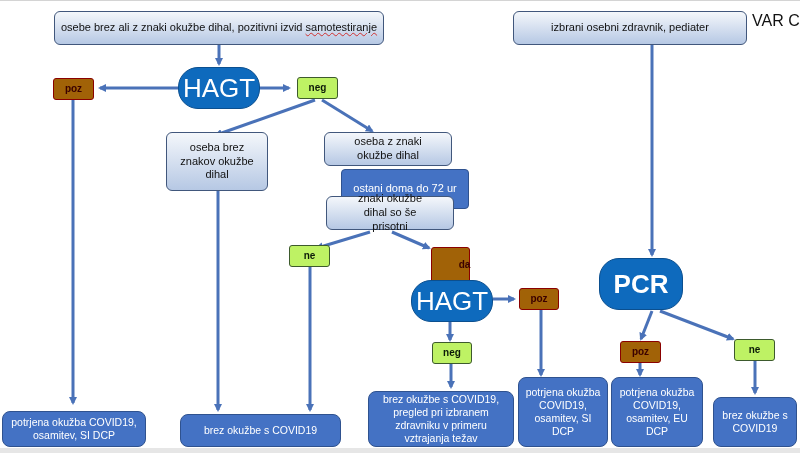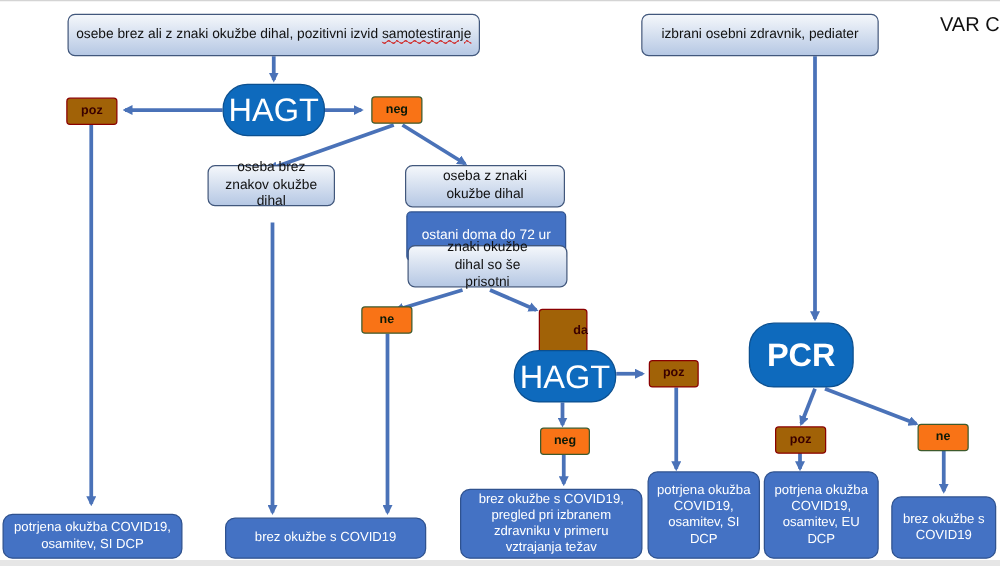--- a/index.html
+++ b/index.html
@@ -28,21 +28,21 @@
   .big {
     background: #0e6abd; border: 1px solid #0b4f8f; border-radius: 20px;
     color: #fff; font-size: 26px;
   }
   .big.bold { font-weight: bold; }
   .red {
     background: #a16207; border: 1px solid #8a0000; border-radius: 3px;
     color: #3a0000; font-size: 10px; font-weight: bold;
   }
   .green {
-    background: #f97316; border: 1px solid #3d5a2d; border-radius: 3px;
+    background: #bef264; border: 1px solid #3d5a2d; border-radius: 3px;
     color: #0c1a08; font-size: 10px; font-weight: bold;
   }
   .result {
     background: #4472c4; border: 1px solid #2f528f; border-radius: 8px;
     color: #fff; font-size: 10.5px; padding: 2px 4px;
   }
   .varc { position: absolute; left: 752px; top: 12px; font-size: 16px; color: #111; }
   .squiggle { text-decoration: underline wavy #d03030; text-decoration-thickness: 1px; text-align: right; }
 </style>
 </head>
@@ -99,35 +99,35 @@
     <line x1="755" y1="360" x2="755" y2="393" marker-end="url(#ah)"></line>
   </g>
 </svg>
 
 <div class="box light" style="left:54px; top:11px; width:330px; height:34px;">
   <span>
     <span>osebe brez ali z znaki okužbe dihal, pozitivni izvid </span><span class="squiggle">samotestiranje</span>
   </span>
 </div>
 
-<div class="box light" style="left:513px; top:11px; width:190px; height:34px;">izbrani osebni zdravnik, pediater</div>
+<div class="box light" style="left:513px; top:11px; width:234px; height:34px;">izbrani osebni zdravnik, pediater</div>
 
 <div class="varc">VAR C</div>
 
 <div class="box big" style="left:178px; top:67px; width:82px; height:42px;">HAGT</div>
 
 <div class="box red" style="left:53px; top:78px; width:41px; height:22px;">poz</div>
 
 <div class="box green" style="left:297px; top:77px; width:41px; height:22px;">neg</div>
 
-<div class="box light" style="left:166px; top:132px; width:102px; height:33px; padding:0 8px;">oseba brez znakov okužbe dihal</div>
+<div class="box light" style="left:166px; top:132px; width:102px; height:59px; padding:0 8px;">oseba brez znakov okužbe dihal</div>
 
 <div class="box light" style="left:324px; top:132px; width:128px; height:34px; padding:0 26px;">oseba z znaki okužbe dihal</div>
 
-<div class="box mid" style="left:325px; top:169px; width:128px; height:40px;">ostani doma do 72 ur</div>
+<div class="box mid" style="left:341px; top:169px; width:128px; height:40px;">ostani doma do 72 ur</div>
 
 <div class="box light" style="left:326px; top:196px; width:128px; height:34px; padding:0 26px;">znaki okužbe dihal so še prisotni</div>
 
 <div class="box green" style="left:289px; top:245px; width:41px; height:22px;">ne</div>
 
 <div class="box red" style="left:431px; top:247px; width:39px; height:36px;padding-left:28px;">da</div>
 
 <div class="box big" style="left:411px; top:280px; width:82px; height:42px;">HAGT</div>
 
 <div class="box red" style="left:519px; top:288px; width:40px; height:22px;">poz</div>

